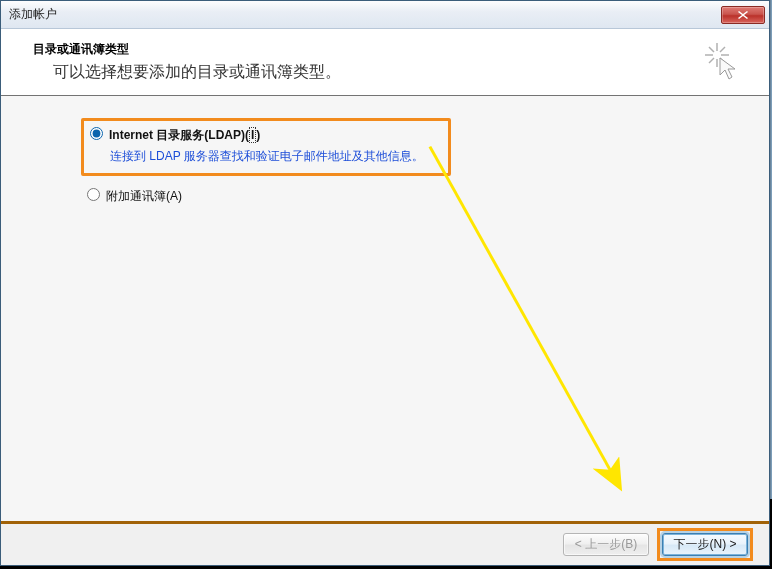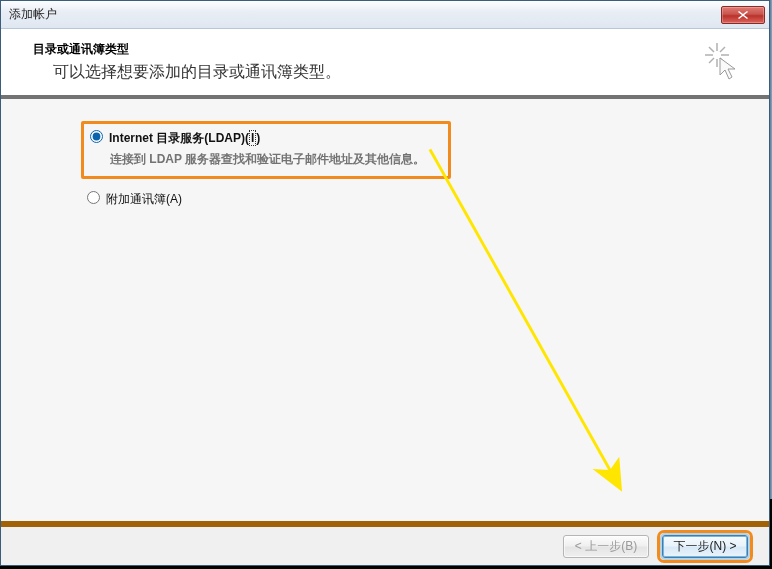--- a/index.html
+++ b/index.html
@@ -24,57 +24,57 @@
       background: linear-gradient(#e07b75,#c9544d 45%,#ba312a 55%,#d9655d);
       border: 1px solid #8a2a24;
       display: flex; align-items: center; justify-content: center;
       color: #fff; cursor: pointer;
       box-shadow: inset 0 0 0 1px rgba(255,255,255,.25);
     }
     .close-btn svg { display: block; }
     .header-block {
       padding: 12px 24px 10px 32px;
       background: #fff;
-      border-bottom: 4px solid #737373;
+      border-bottom: 1px solid #737373;
       display: flex; align-items: flex-start;
     }
     .header-text { flex: 1; }
     .header-text .h-title { font-weight: bold; font-size: 12px; color: #000; }
     .header-text .h-sub { margin: 4px 0 0 20px; font-size: 16px; color: #333; }
     .header-icon { width: 44px; height: 44px; display: flex; align-items: flex-start; justify-content: center; color: #777; }
     .body-area {
       flex: 1; background: #f6f6f6; position: relative; overflow: hidden;
     }
     .options { position: absolute; left: 80px; top: 22px; width: 370px; }
     .option-row { padding: 6px 8px 8px 6px; }
     .option-highlight { border: 3px solid #f28b1d; border-radius: 2px; }
     .radio-line { display: flex; }
     .radio { width: 13px; height: 13px; margin-right: 6px; accent-color: #0a64ad; }
     .opt-label { font-weight: bold; color: #111; }
     .opt-label .focus-box { border: 1px dotted #333; padding: 0 1px; }
-    .opt-desc { margin: 4px 0 0 20px; color: #737373; font-weight: bold; }
+    .opt-desc { margin: 4px 0 0 20px; color: #1d4ed8; }
     .footer {
-      height: 44px; border-top: 6px solid #a16207; background: #f0f0f0;
+      height: 44px; border-top: 3px solid #a16207; background: #f0f0f0;
       display: flex; align-items: center; justify-content: flex-end; padding: 0 16px; gap: 8px;
     }
     .btn {
       min-width: 86px; height: 23px; padding: 0 10px;
       background: linear-gradient(#fdfdfd,#f0f0f0 45%,#e5e5e5 55%,#efefef);
       border: 1px solid #8a8a8a; border-radius: 3px;
       font-size: 12px; color: #222; cursor: pointer;
       display: inline-flex; align-items: center; justify-content: center;
       box-shadow: inset 0 0 0 1px rgba(255,255,255,.6);
     }
     .btn.disabled { color: #9a9a9a; border-color: #b5b5b5; cursor: default; }
     .btn.primary-focus {
       border: 1px solid #3c7fb1;
       box-shadow: 0 0 0 1px #7bb3da inset, 0 0 0 2px rgba(123,179,218,.5);
       background: linear-gradient(#f6fbff,#e9f3fb 45%,#d7e9f7 55%,#eaf4fc);
     }
-    .btn-highlight-wrap { border: 3px solid #f28b1d; border-radius: 7px; padding: 2px; }
+    .btn-highlight-wrap { border: 3px solid #f28b1d; border-radius: 0; padding: 2px; }
     .arrow-overlay { position: absolute; left: 0; top: 0; width: 100%; height: 100%; pointer-events: none; }
   </style>
 </head>
 <body>
 
 <div class="outer-wrap">
   <div class="dialog">
 
     <div class="titlebar">
       <span class="title">添加帐户</span>

